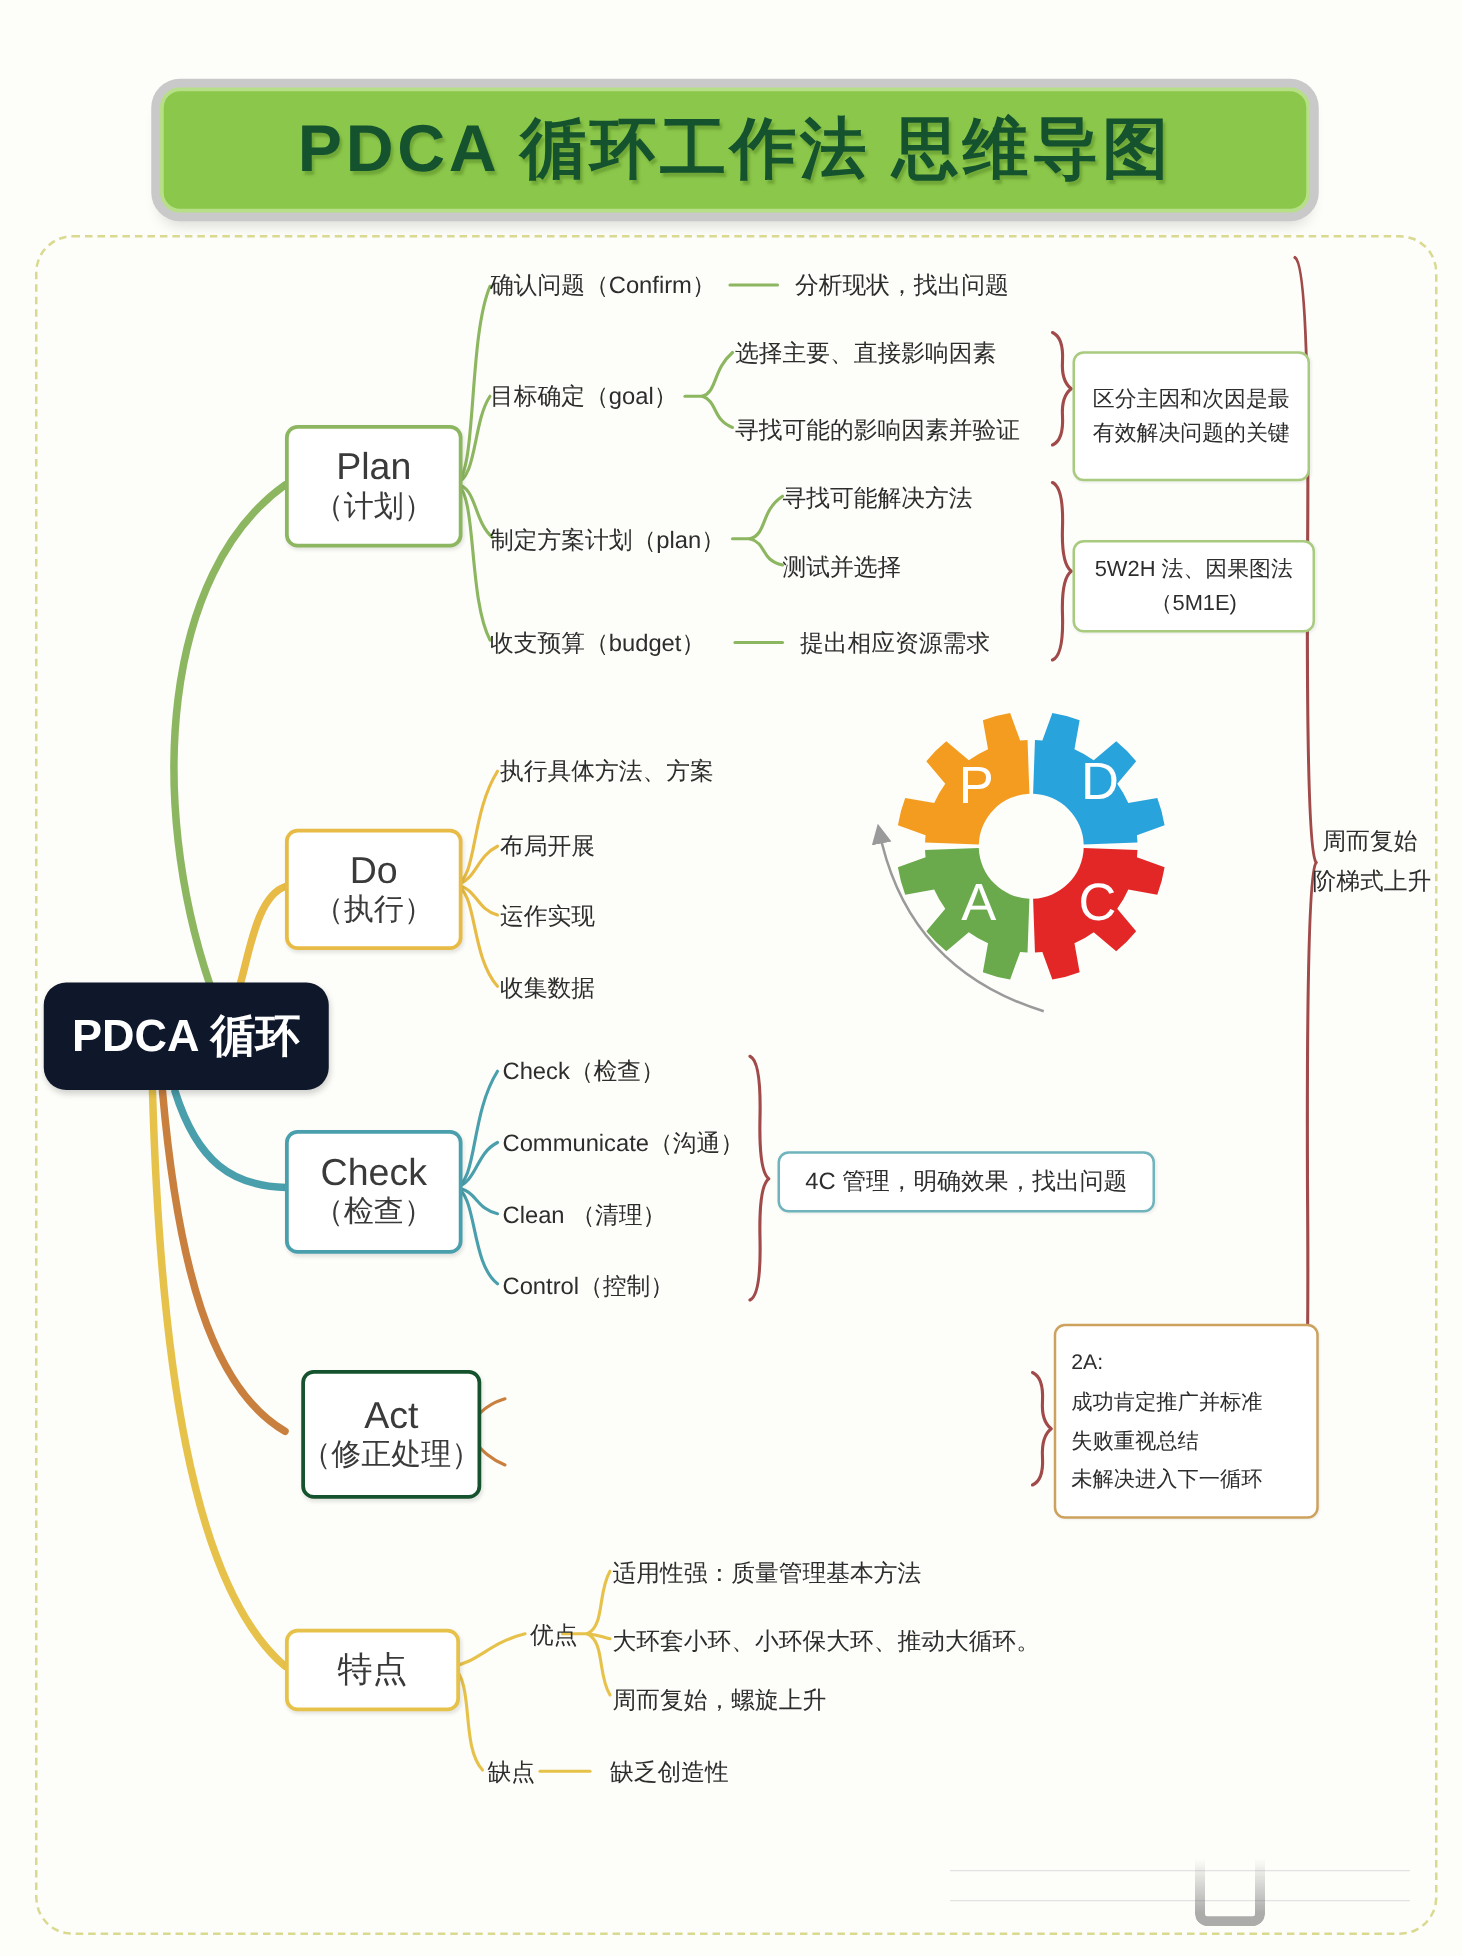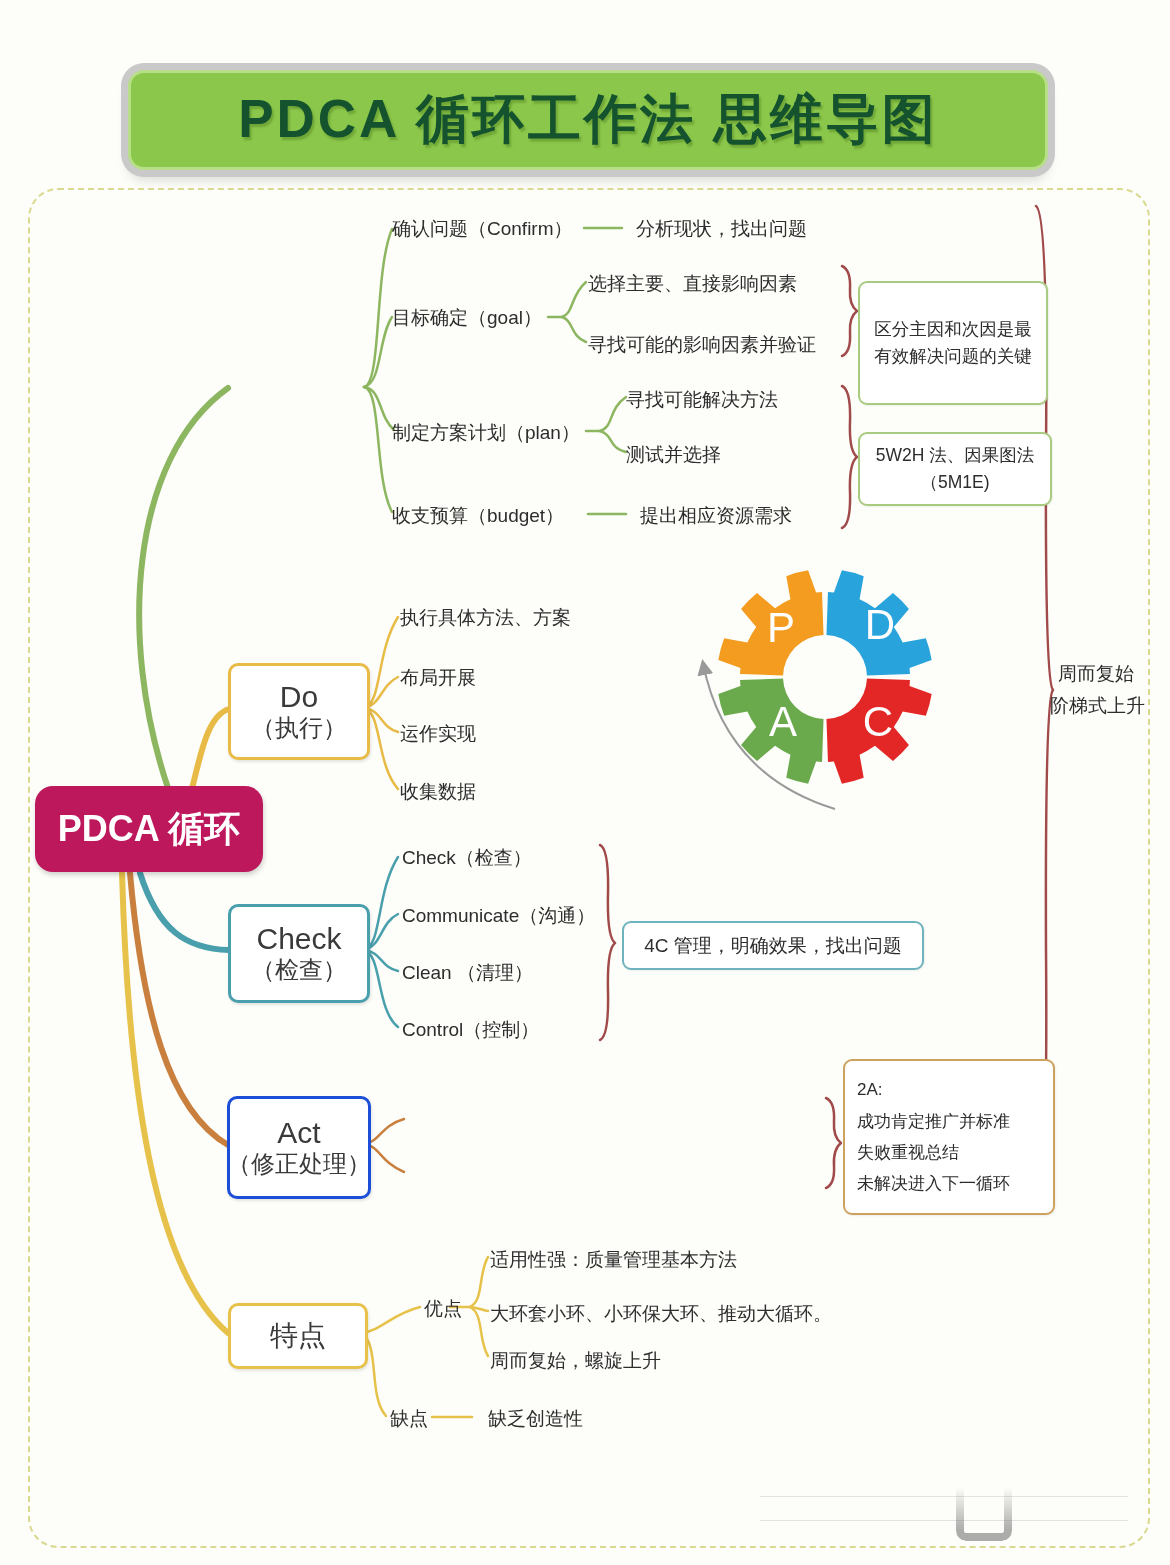--- a/index.html
+++ b/index.html
@@ -14,34 +14,34 @@
       display:flex;align-items:center;justify-content:center;}
   .title-banner span{font-size:53px;font-weight:bold;color:#14532d;letter-spacing:3px;
       text-shadow:2px 3px 2px rgba(90,140,40,.55);white-space:nowrap;}
 
   
   .frame{position:absolute;left:28px;top:188px;width:1118px;height:1356px;
       border:2px dashed #d9d98f;border-radius:30px;}
 
   
   .center-node{position:absolute;left:35px;top:786px;width:228px;height:86px;
-      background:#be185d;border-radius:18px;display:flex;align-items:center;justify-content:center;
+      background:#0f172a;border-radius:18px;display:flex;align-items:center;justify-content:center;
       box-shadow:1px 3px 5px rgba(0,0,0,.18);}
   .center-node span{color:#fff;font-size:36px;font-weight:bold;white-space:nowrap;}
 
   
   .node{position:absolute;background:#fff;border-radius:10px;display:flex;flex-direction:column;
       align-items:center;justify-content:center;box-shadow:1px 2px 3px rgba(0,0,0,.10);}
   .node-en{font-size:30px;color:#3a3a3a;line-height:1.15;}
   .node-zh{font-size:24px;color:#3a3a3a;line-height:1.2;white-space:nowrap;}
   .node-zh.small{font-size:24px;text-align:center;}
   .plan-node{left:228px;top:340px;width:136px;height:92px;border:3px solid #8db661;}
   .do-node{left:228px;top:663px;width:136px;height:91px;border:3px solid #e7bb45;}
   .check-node{left:228px;top:904px;width:136px;height:93px;border:3px solid #4a9fac;}
-  .act-node{left:227px;top:1096px;width:138px;height:97px;border:3px solid #1d4ed8;}
+  .act-node{left:241px;top:1096px;width:138px;height:97px;border:3px solid #14532d;}
   .feat-node{left:228px;top:1303px;width:134px;height:60px;border:3px solid #e7c24a;}
   .feat-node .node-zh{font-size:28px;}
 
   
   .item{position:absolute;font-size:19px;color:#2d2d2d;white-space:nowrap;line-height:1.25;}
   .item.wrap{white-space:normal;}
 
   
   .notebox{position:absolute;background:#fff;border-radius:9px;display:flex;align-items:center;
       justify-content:center;text-align:center;font-size:17.5px;color:#2d2d2d;line-height:1.55;
@@ -152,20 +152,24 @@
     <text class="gear-letter" text-anchor="middle" x="55" y="-38">D</text>
     <text class="gear-letter" text-anchor="middle" x="-42" y="59">A</text>
     <text class="gear-letter" text-anchor="middle" x="53" y="59">C</text>
     <path d="M 10 132 Q -100 98 -122 -14" fill="none" stroke-width="2" marker-end="url(#ah)" stroke="#9a9a9a"></path>
   </svg>
 
   <div class="center-node">
     <span>PDCA 循环</span>
   </div>
 
+  <div class="node plan-node">
+    <div class="node-en">Plan</div>
+    <div class="node-zh">（计划）</div>
+  </div>
   <div class="node do-node">
     <div class="node-en">Do</div>
     <div class="node-zh">（执行）</div>
   </div>
   <div class="node check-node">
     <div class="node-en">Check</div>
     <div class="node-zh">（检查）</div>
   </div>
   <div class="node act-node">
     <div class="node-en">Act</div>
@@ -173,21 +177,21 @@
   </div>
   <div class="node feat-node">
     <div class="node-zh">特点</div>
   </div>
 
   <div class="item" style="left:392px;top:217px;">确认问题（Confirm）</div>
   <div class="item" style="left:636px;top:217px;">分析现状，找出问题</div>
   <div class="item" style="left:392px;top:306px;">目标确定（goal）</div>
   <div class="item" style="left:588px;top:272px;">选择主要、直接影响因素</div>
   <div class="item wrap" style="left:588px;top:327px;width:242px;line-height:1.9;">寻找可能的影响因素并验证</div>
-  <div class="notebox nb-green" style="left:858px;top:281px;width:170px;height:92px;padding:14px 8px;">区分主因和次因是最有效解决问题的关键</div>
+  <div class="notebox nb-green" style="left:858px;top:281px;width:170px;height:92px;padding:4px 8px;">区分主因和次因是最有效解决问题的关键</div>
   <div class="item" style="left:392px;top:421px;">制定方案计划（plan）</div>
   <div class="item" style="left:626px;top:388px;">寻找可能解决方法</div>
   <div class="item" style="left:626px;top:443px;">测试并选择</div>
   <div class="notebox nb-green" style="left:858px;top:432px;width:170px;height:66px;padding:2px 10px;">5W2H 法、因果图法（5M1E)</div>
   <div class="item" style="left:392px;top:504px;">收支预算（budget）</div>
   <div class="item" style="left:640px;top:504px;">提出相应资源需求</div>
 
   <div class="item" style="left:400px;top:606px;">执行具体方法、方案</div>
   <div class="item" style="left:400px;top:666px;">布局开展</div>
   <div class="item" style="left:400px;top:722px;">运作实现</div>

